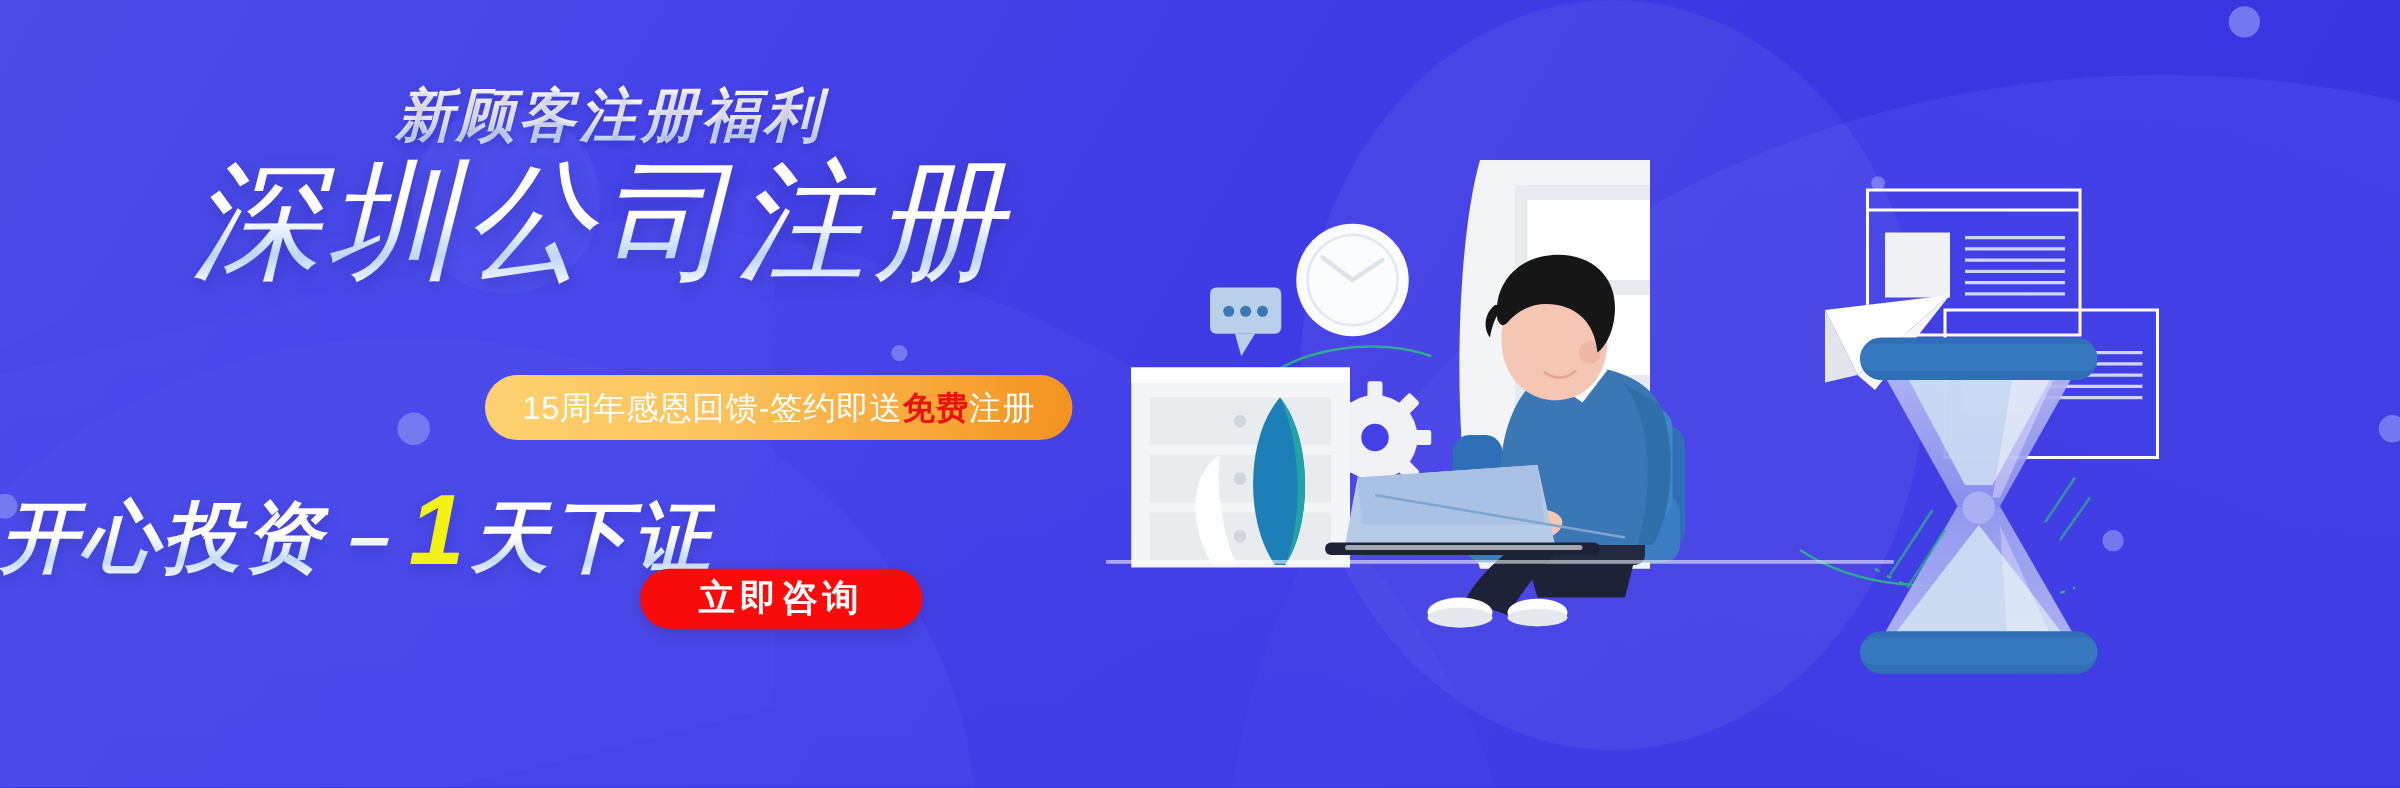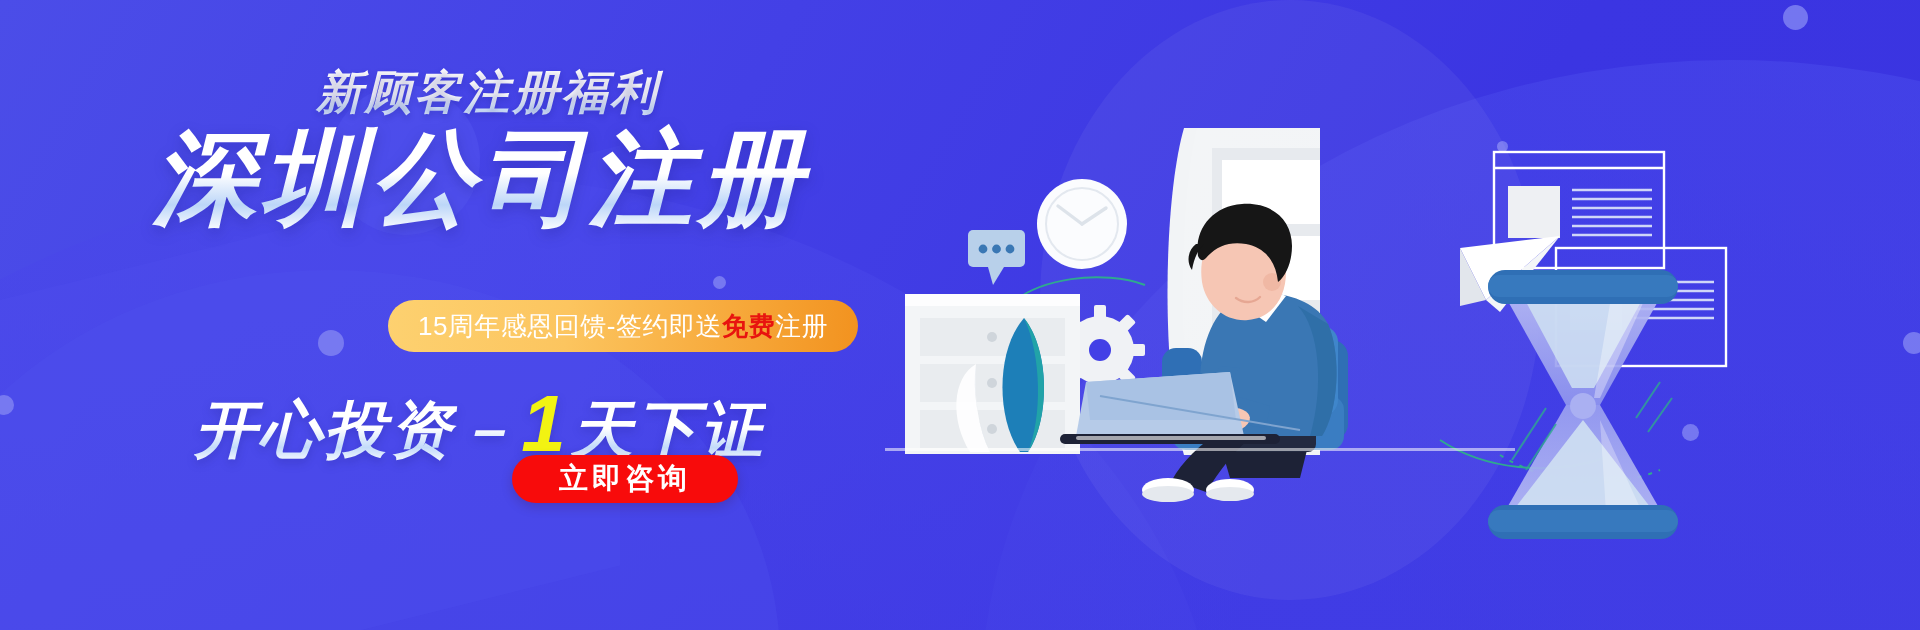--- a/index.html
+++ b/index.html
@@ -64,21 +64,21 @@
     background:linear-gradient(180deg,#ffffff 0%,#ffffff 52%,#cfe2fb 78%,#ffffff 100%);
     -webkit-background-clip:text; background-clip:text;
     -webkit-text-fill-color:transparent;
     text-shadow:0 3px 6px rgba(20,20,120,.22);
     white-space:nowrap;
     margin-left:16px;
   }
   .headline {
     position:absolute; left:0; right:0; top:122px;
     text-align:center;
-    font-size:104px; font-weight:bold; font-style:italic;
+    font-size:104px; font-weight:normal; font-style:italic;
     letter-spacing:5px;
     line-height:1.08;
     background:linear-gradient(180deg,#ffffff 0%,#ffffff 46%,#bcd6f8 74%,#ffffff 98%);
     -webkit-background-clip:text; background-clip:text;
     -webkit-text-fill-color:transparent;
     filter:drop-shadow(0 5px 7px rgba(18,18,110,.25));
     white-space:nowrap;
   }
 
   .pill {
@@ -89,21 +89,20 @@
     display:flex; align-items:center; justify-content:center;
     white-space:nowrap;
   }
   .pill-text {
     font-size:26px; color:#ffffff; letter-spacing:.5px;
   }
   .pill-text .hot { color:#e8140f; font-weight:bold; }
 
   .subline {
     position:absolute; left:0; right:0; top:378px;
-    text-align:center;
     font-size:62px; font-weight:bold; font-style:italic;
     letter-spacing:3px;
     white-space:nowrap;
   }
   .subline .w {
     background:linear-gradient(180deg,#ffffff 0%,#ffffff 48%,#c3dbfa 76%,#ffffff 100%);
     -webkit-background-clip:text; background-clip:text;
     -webkit-text-fill-color:transparent;
     filter:drop-shadow(0 4px 5px rgba(18,18,110,.22));
   }

